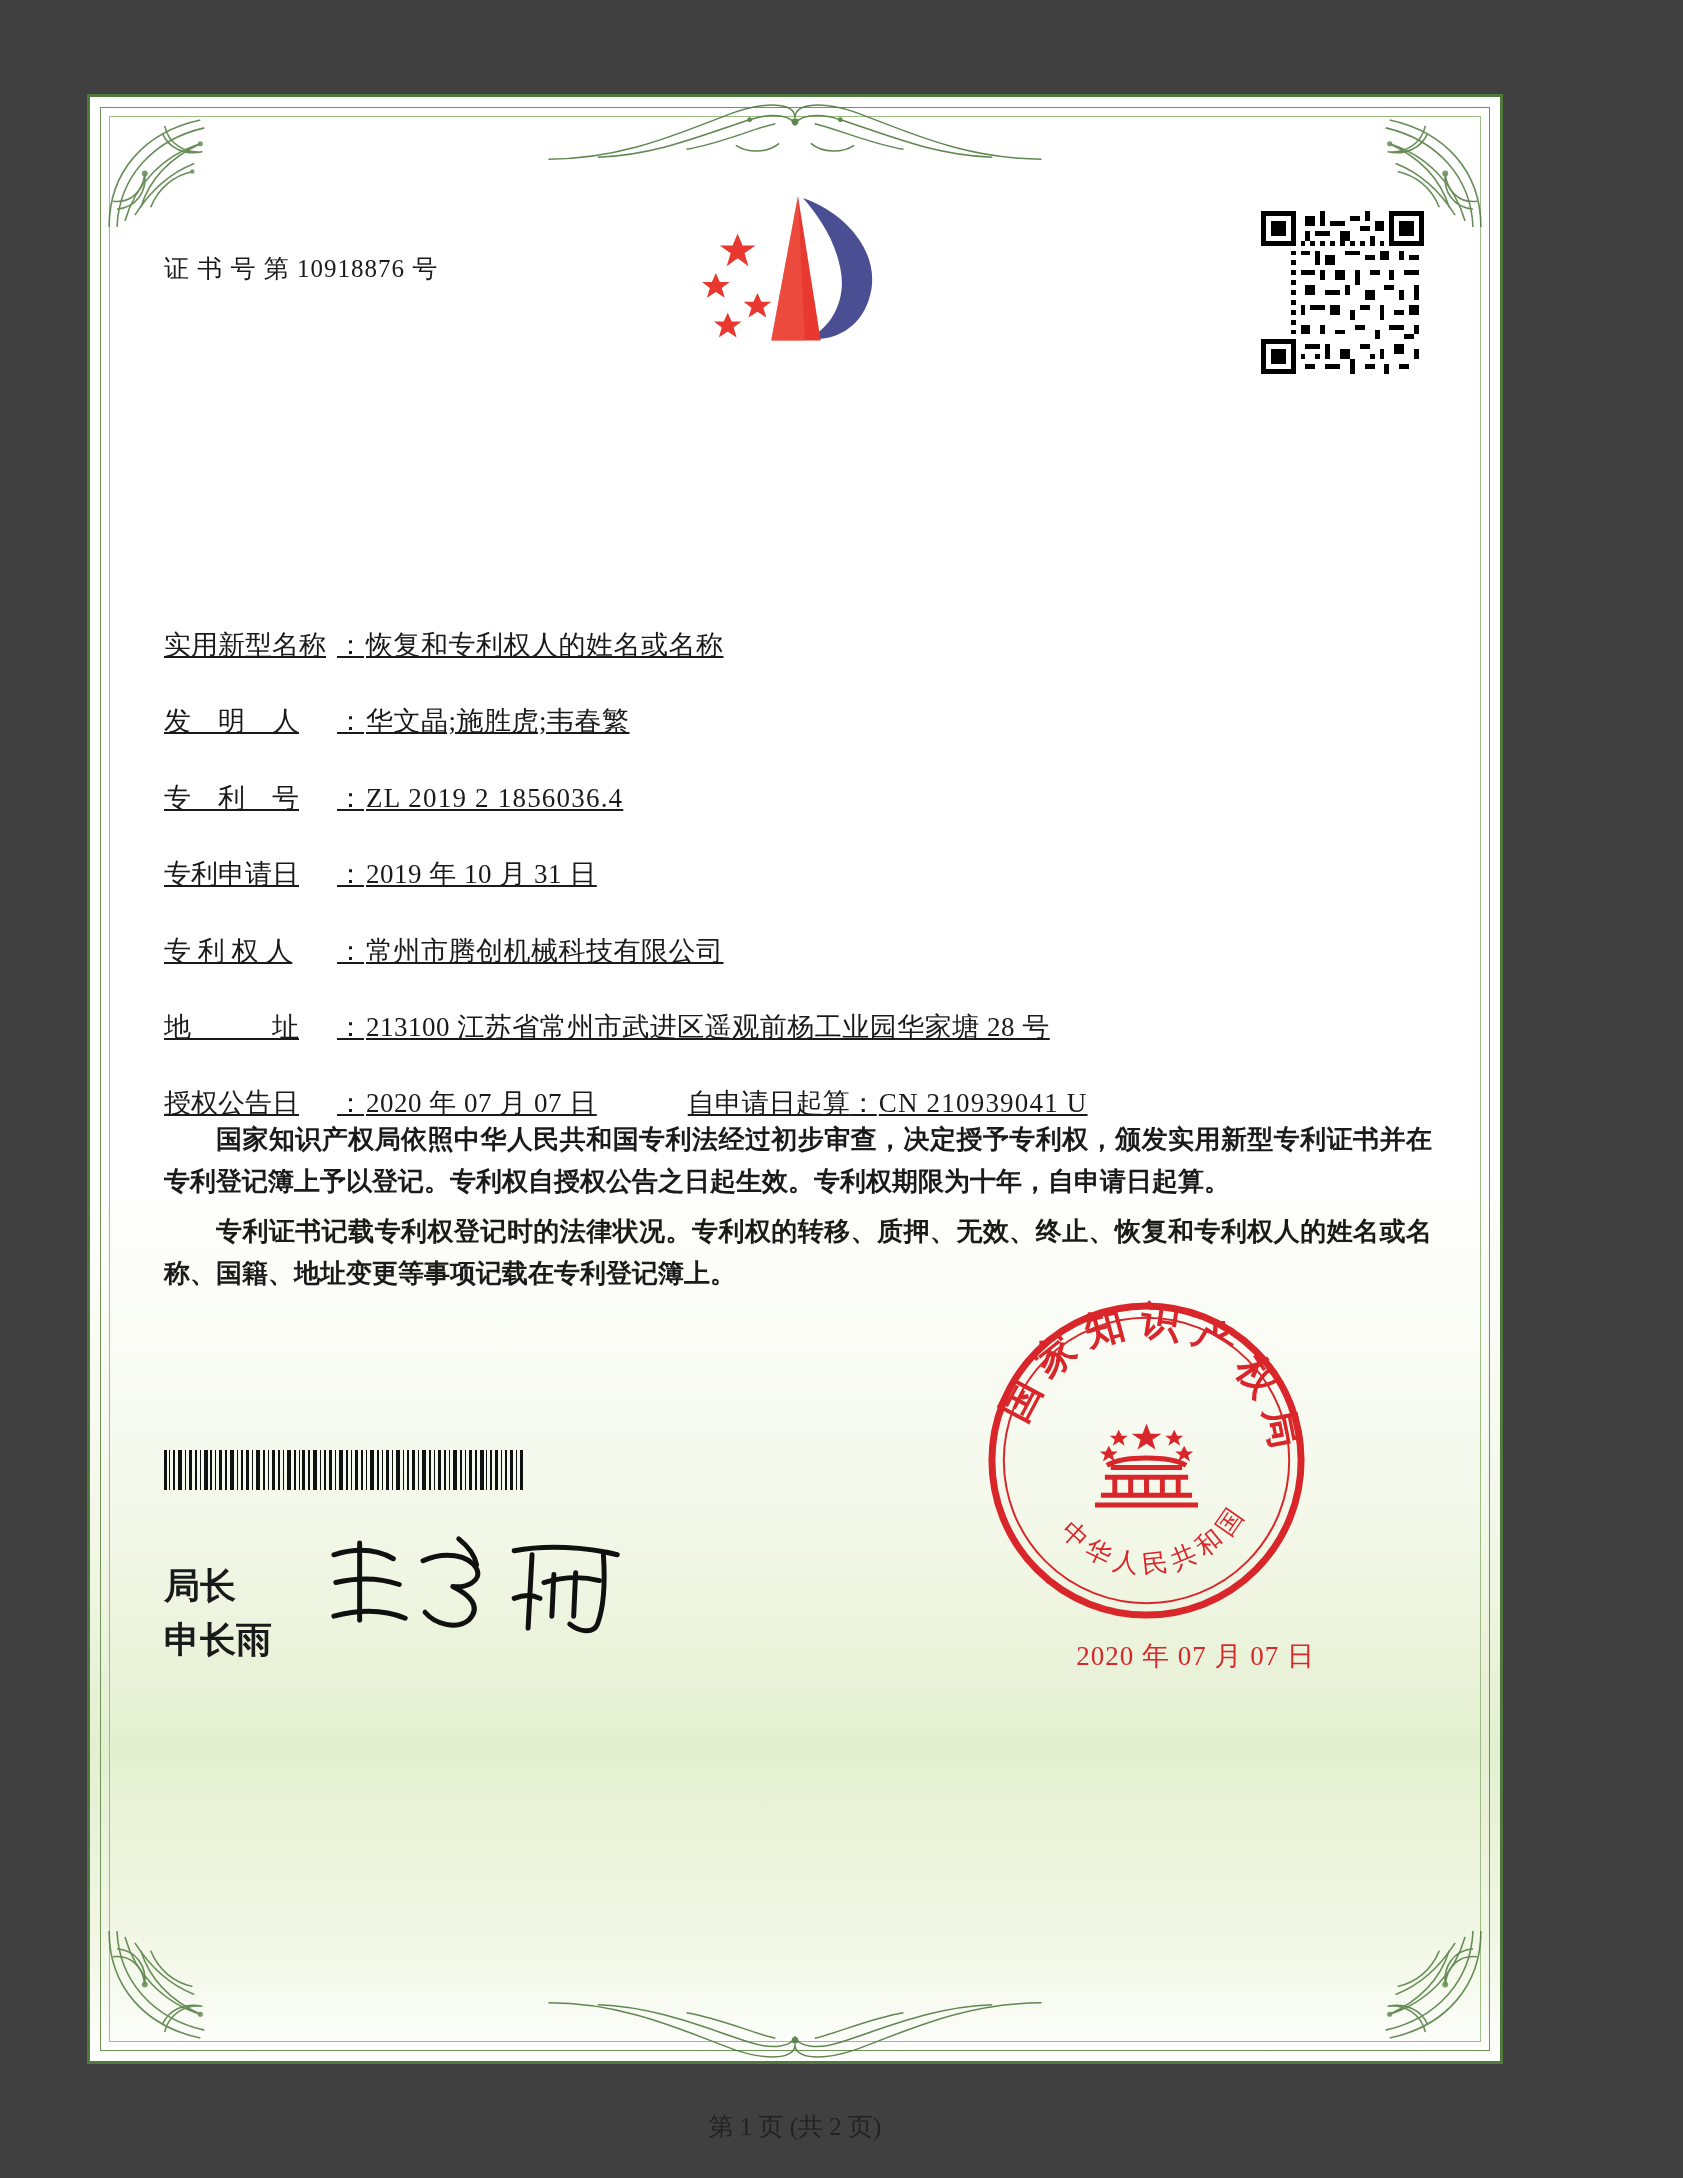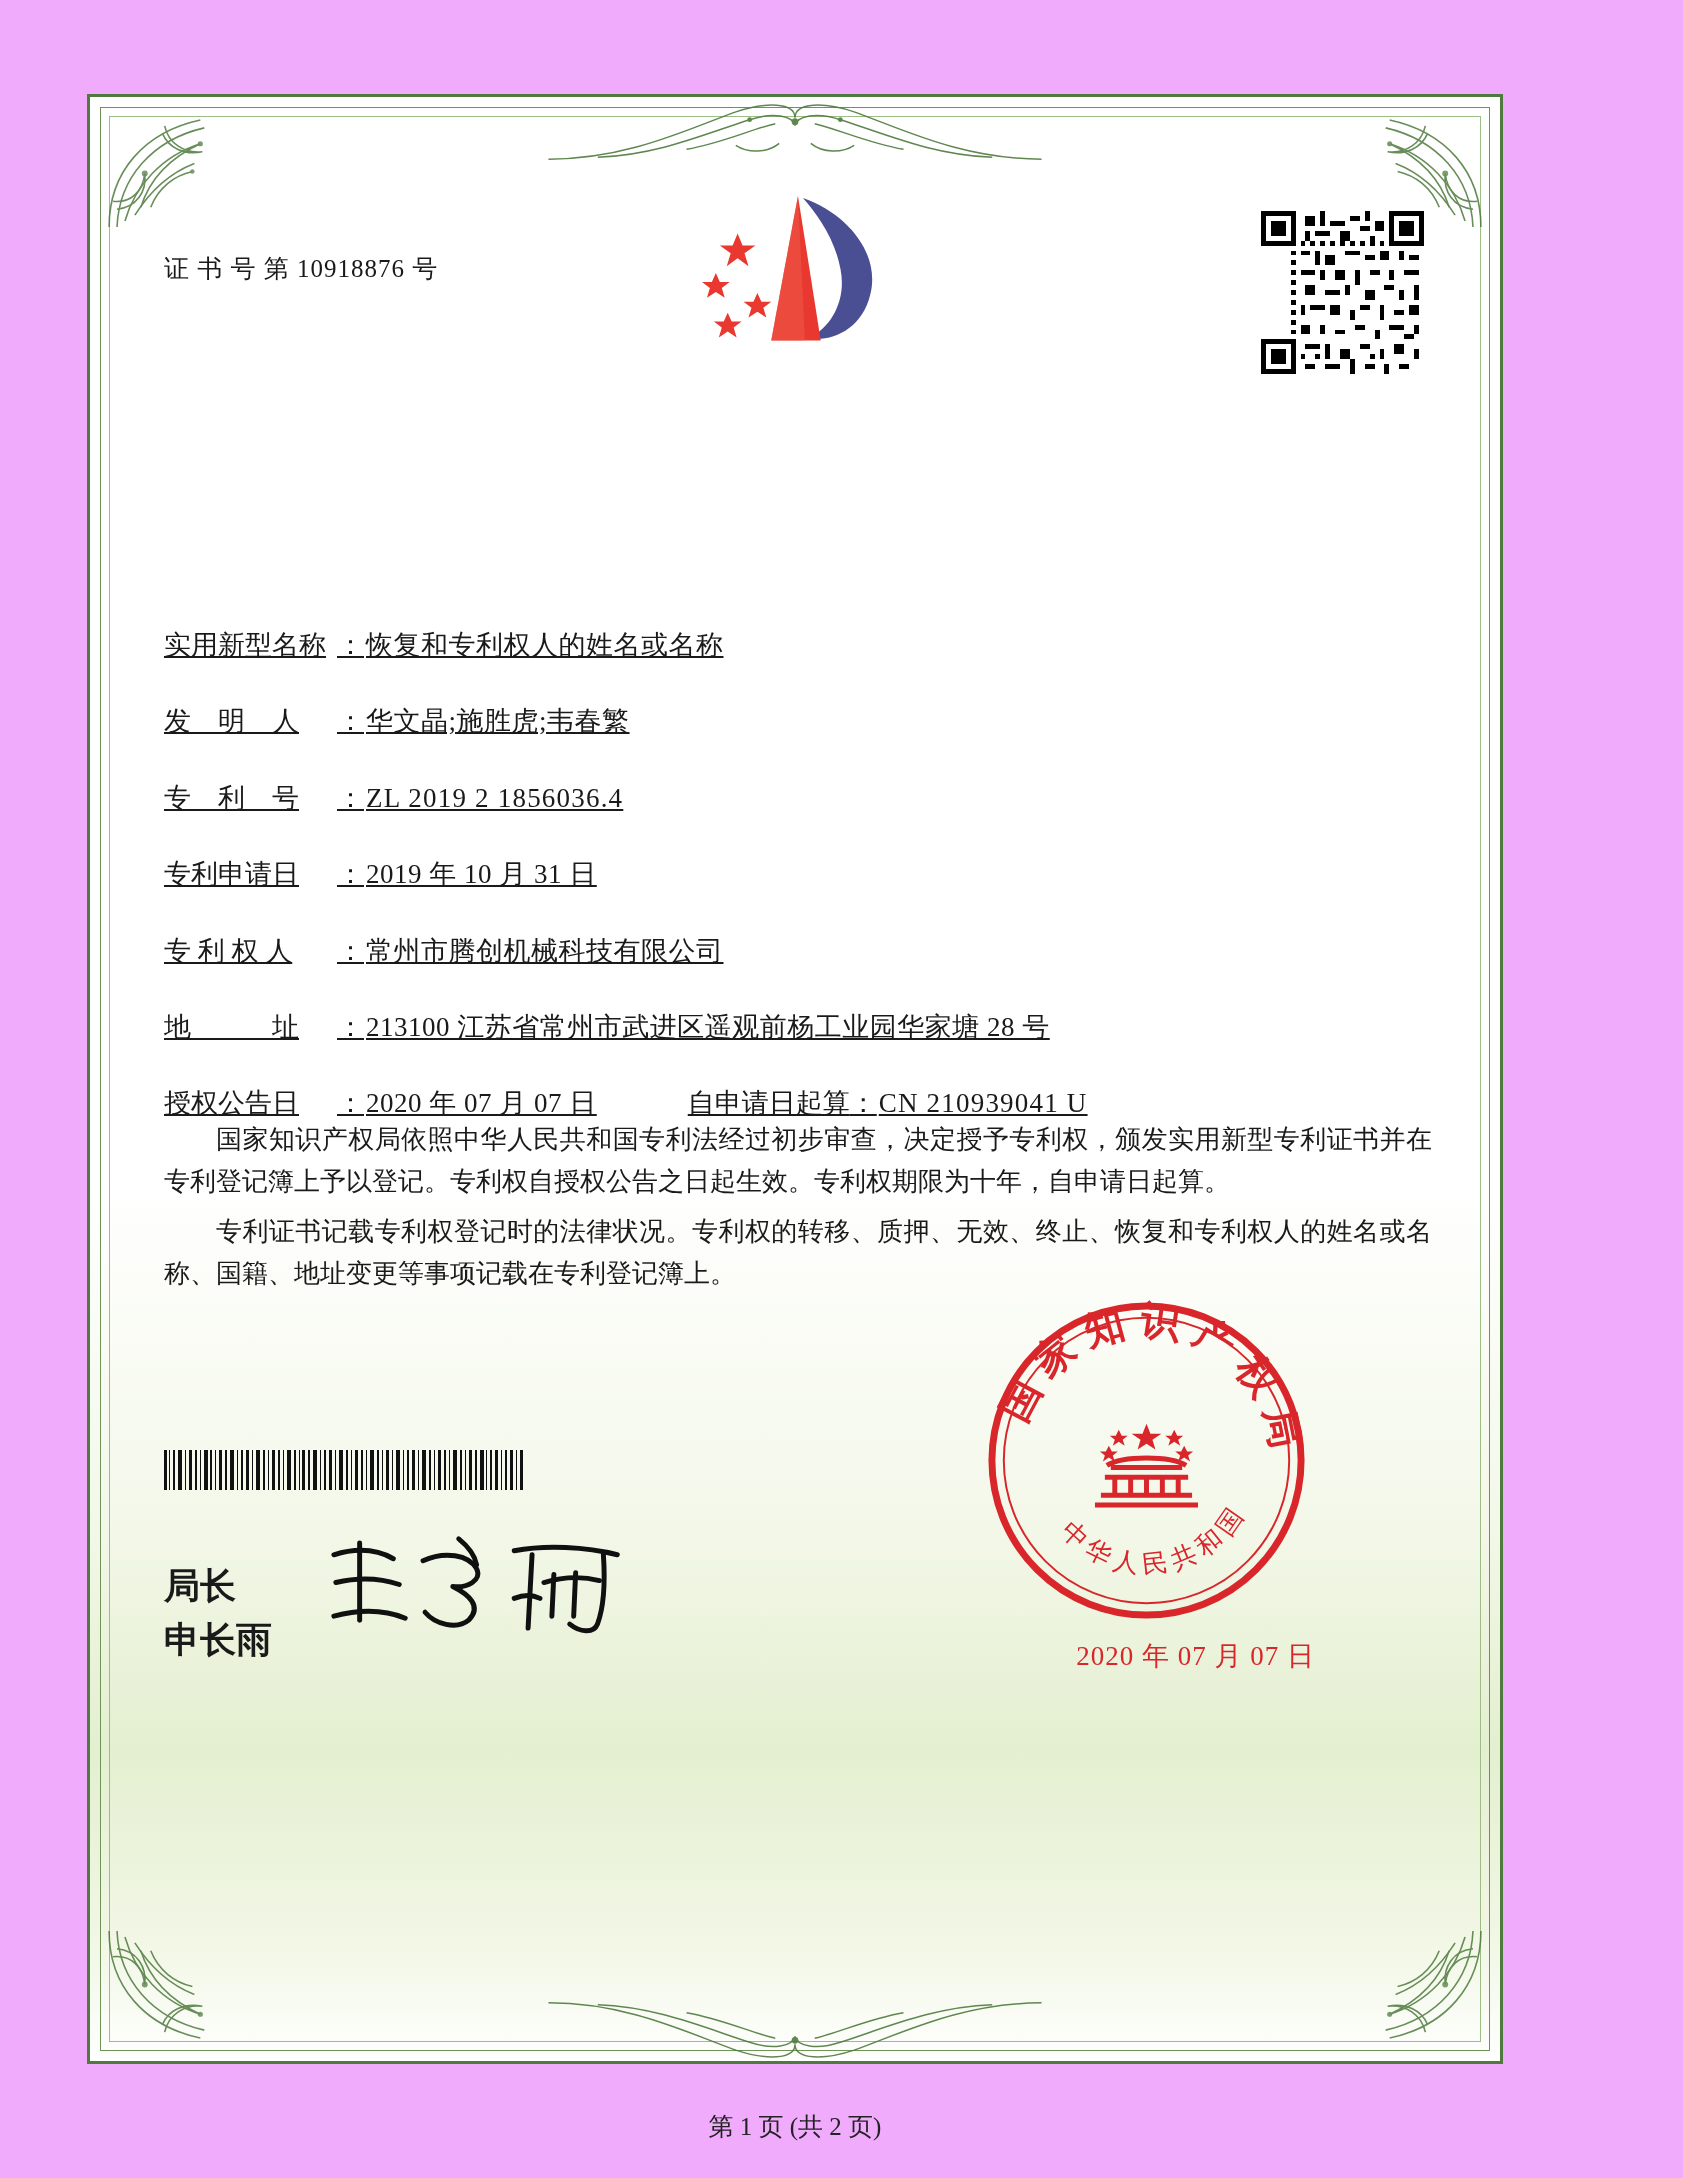--- a/index.html
+++ b/index.html
@@ -15,21 +15,21 @@
     position: relative;
     overflow: hidden;
   }
 
   
   .page {
     position: absolute;
     left: 0; top: 0;
     width: 1683px;
     height: 2178px;
-    background: #f0abfc;
+    background: #404040;
   }
   .cert {
     position: absolute;
     left: 87px;
     top: 94px;
     width: 1416px;
     height: 1970px;
     background: linear-gradient(to bottom, #ffffff 0%, #ffffff 55%, #f4f8ea 72%, #e4efd0 84%, #f2f7e6 94%, #ffffff 100%);
     box-sizing: border-box;
   }
@@ -156,20 +156,21 @@
     left: 77px;
     right: 71px;
     top: 1025px;
     font-size: 26px;
     line-height: 1.62;
     text-align: justify;
   }
   .paras p {
     margin: 0 0 8px 0;
     text-indent: 2em;
+    font-weight: bold;
   }
 
   
   .barcode {
     position: absolute;
     left: 77px;
     top: 1356px;
     width: 366px;
     height: 40px;
   }

